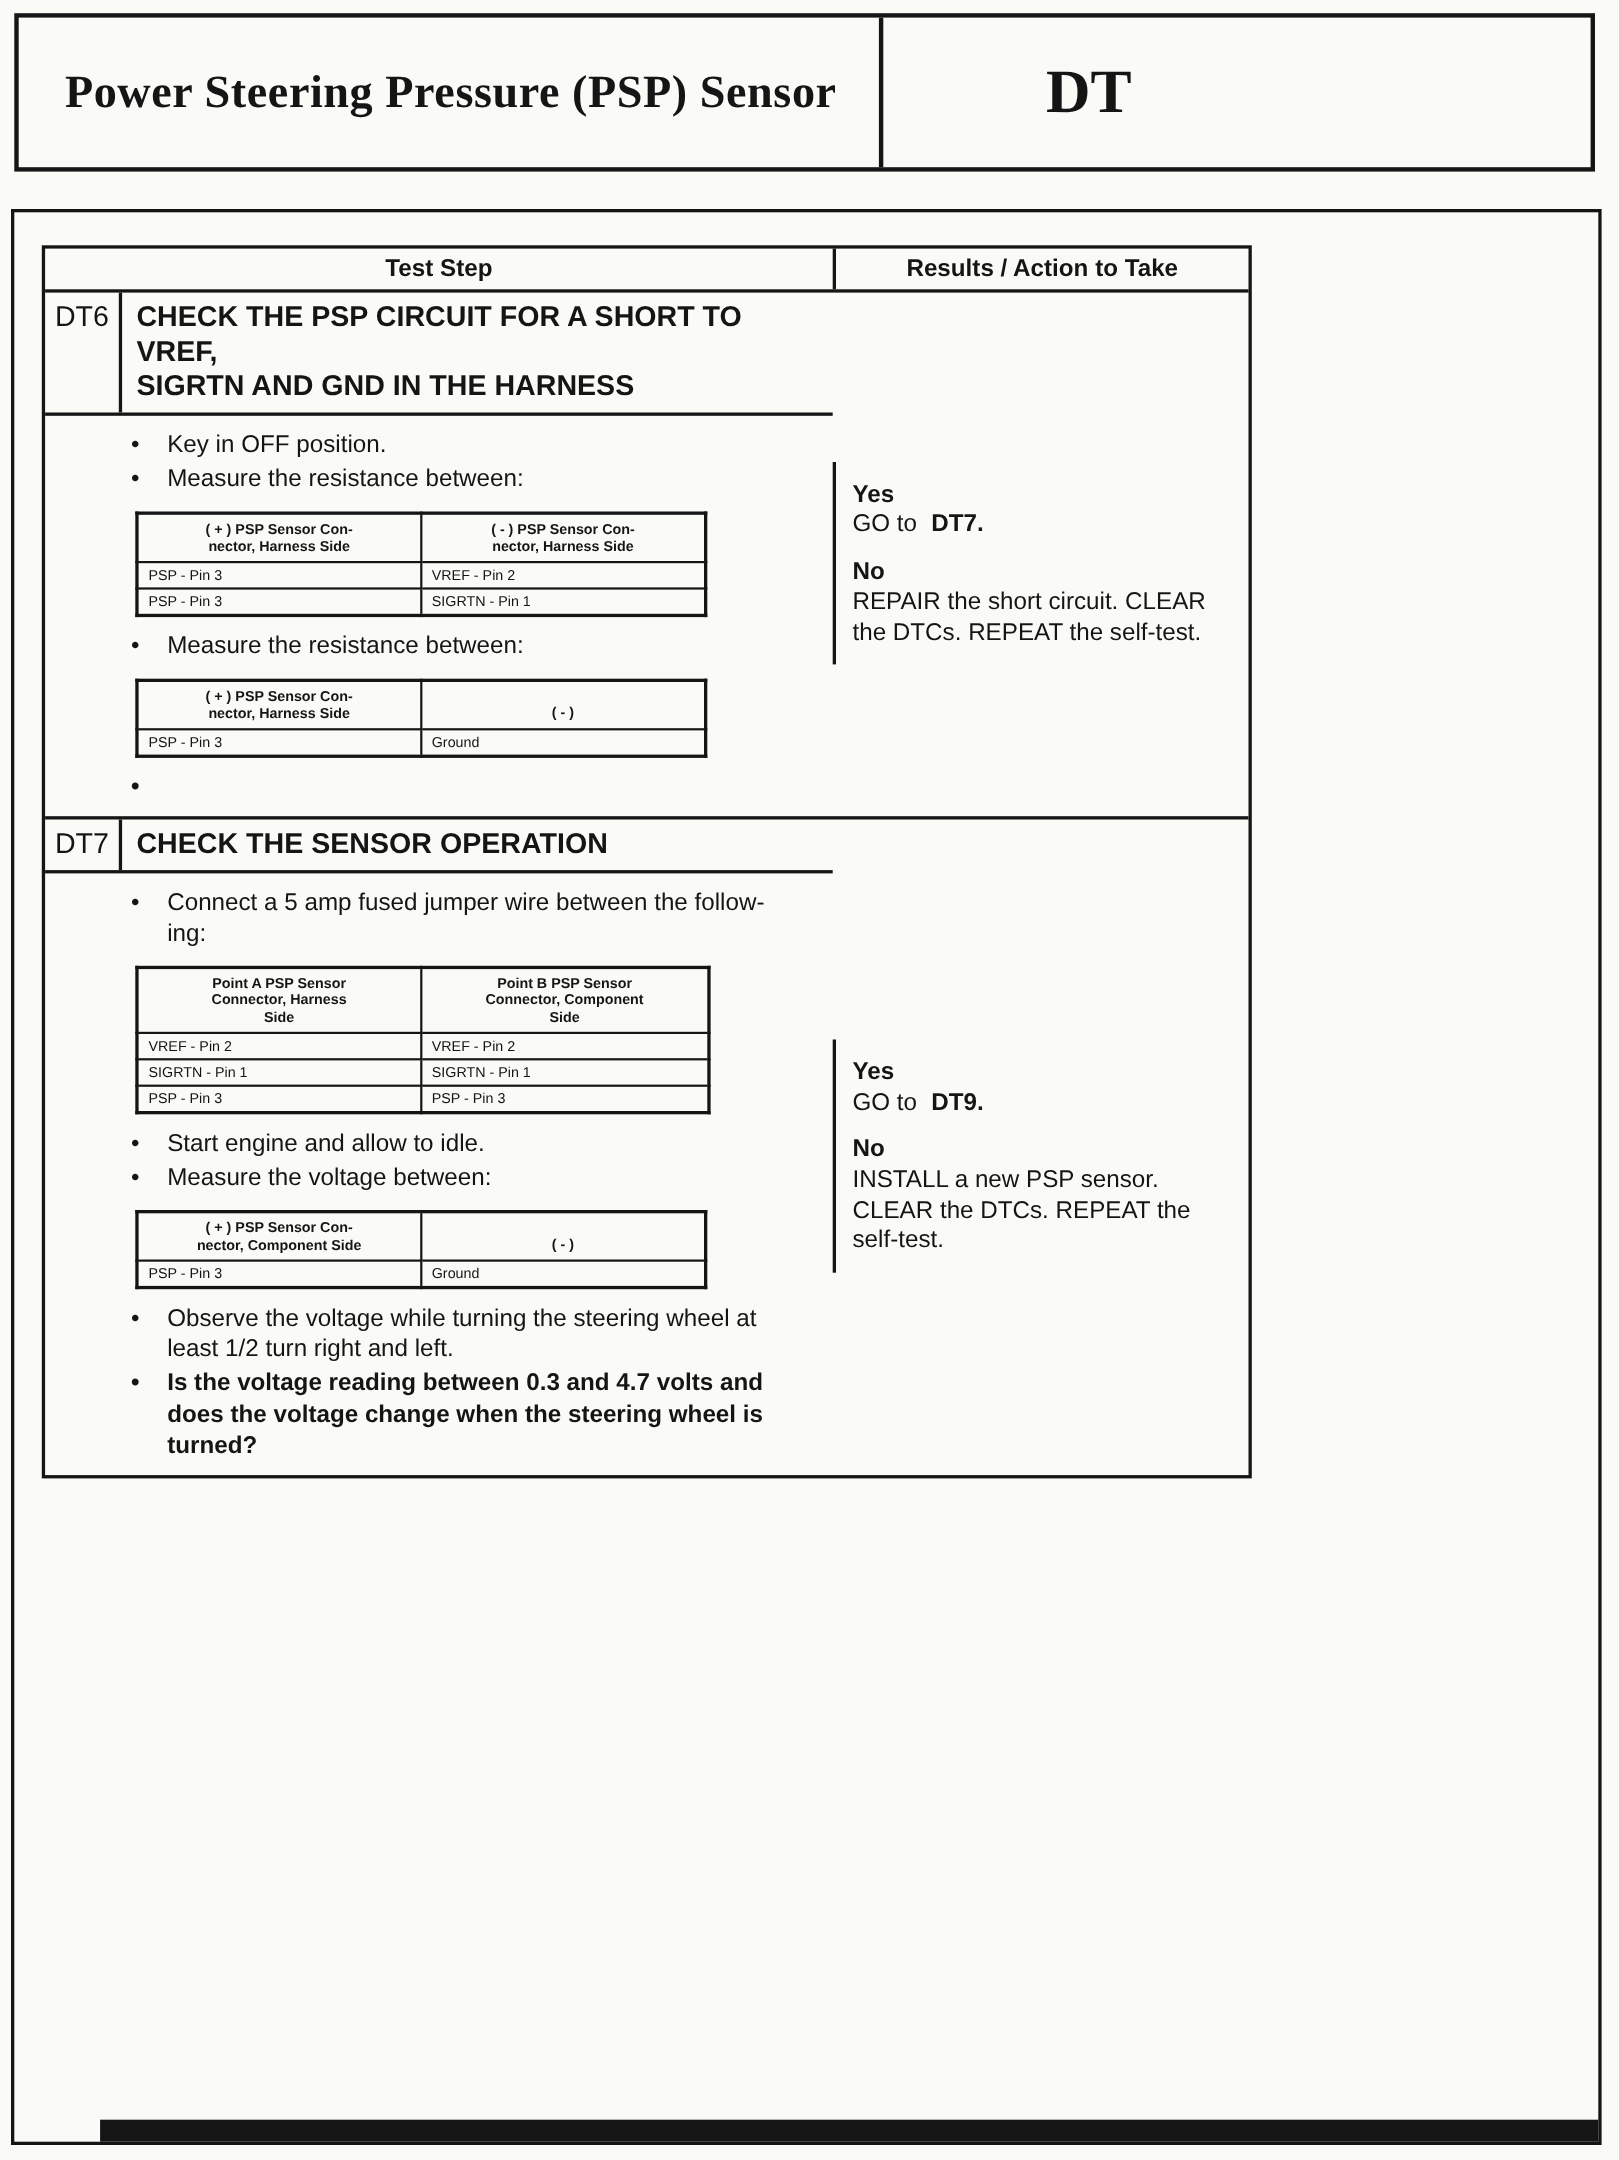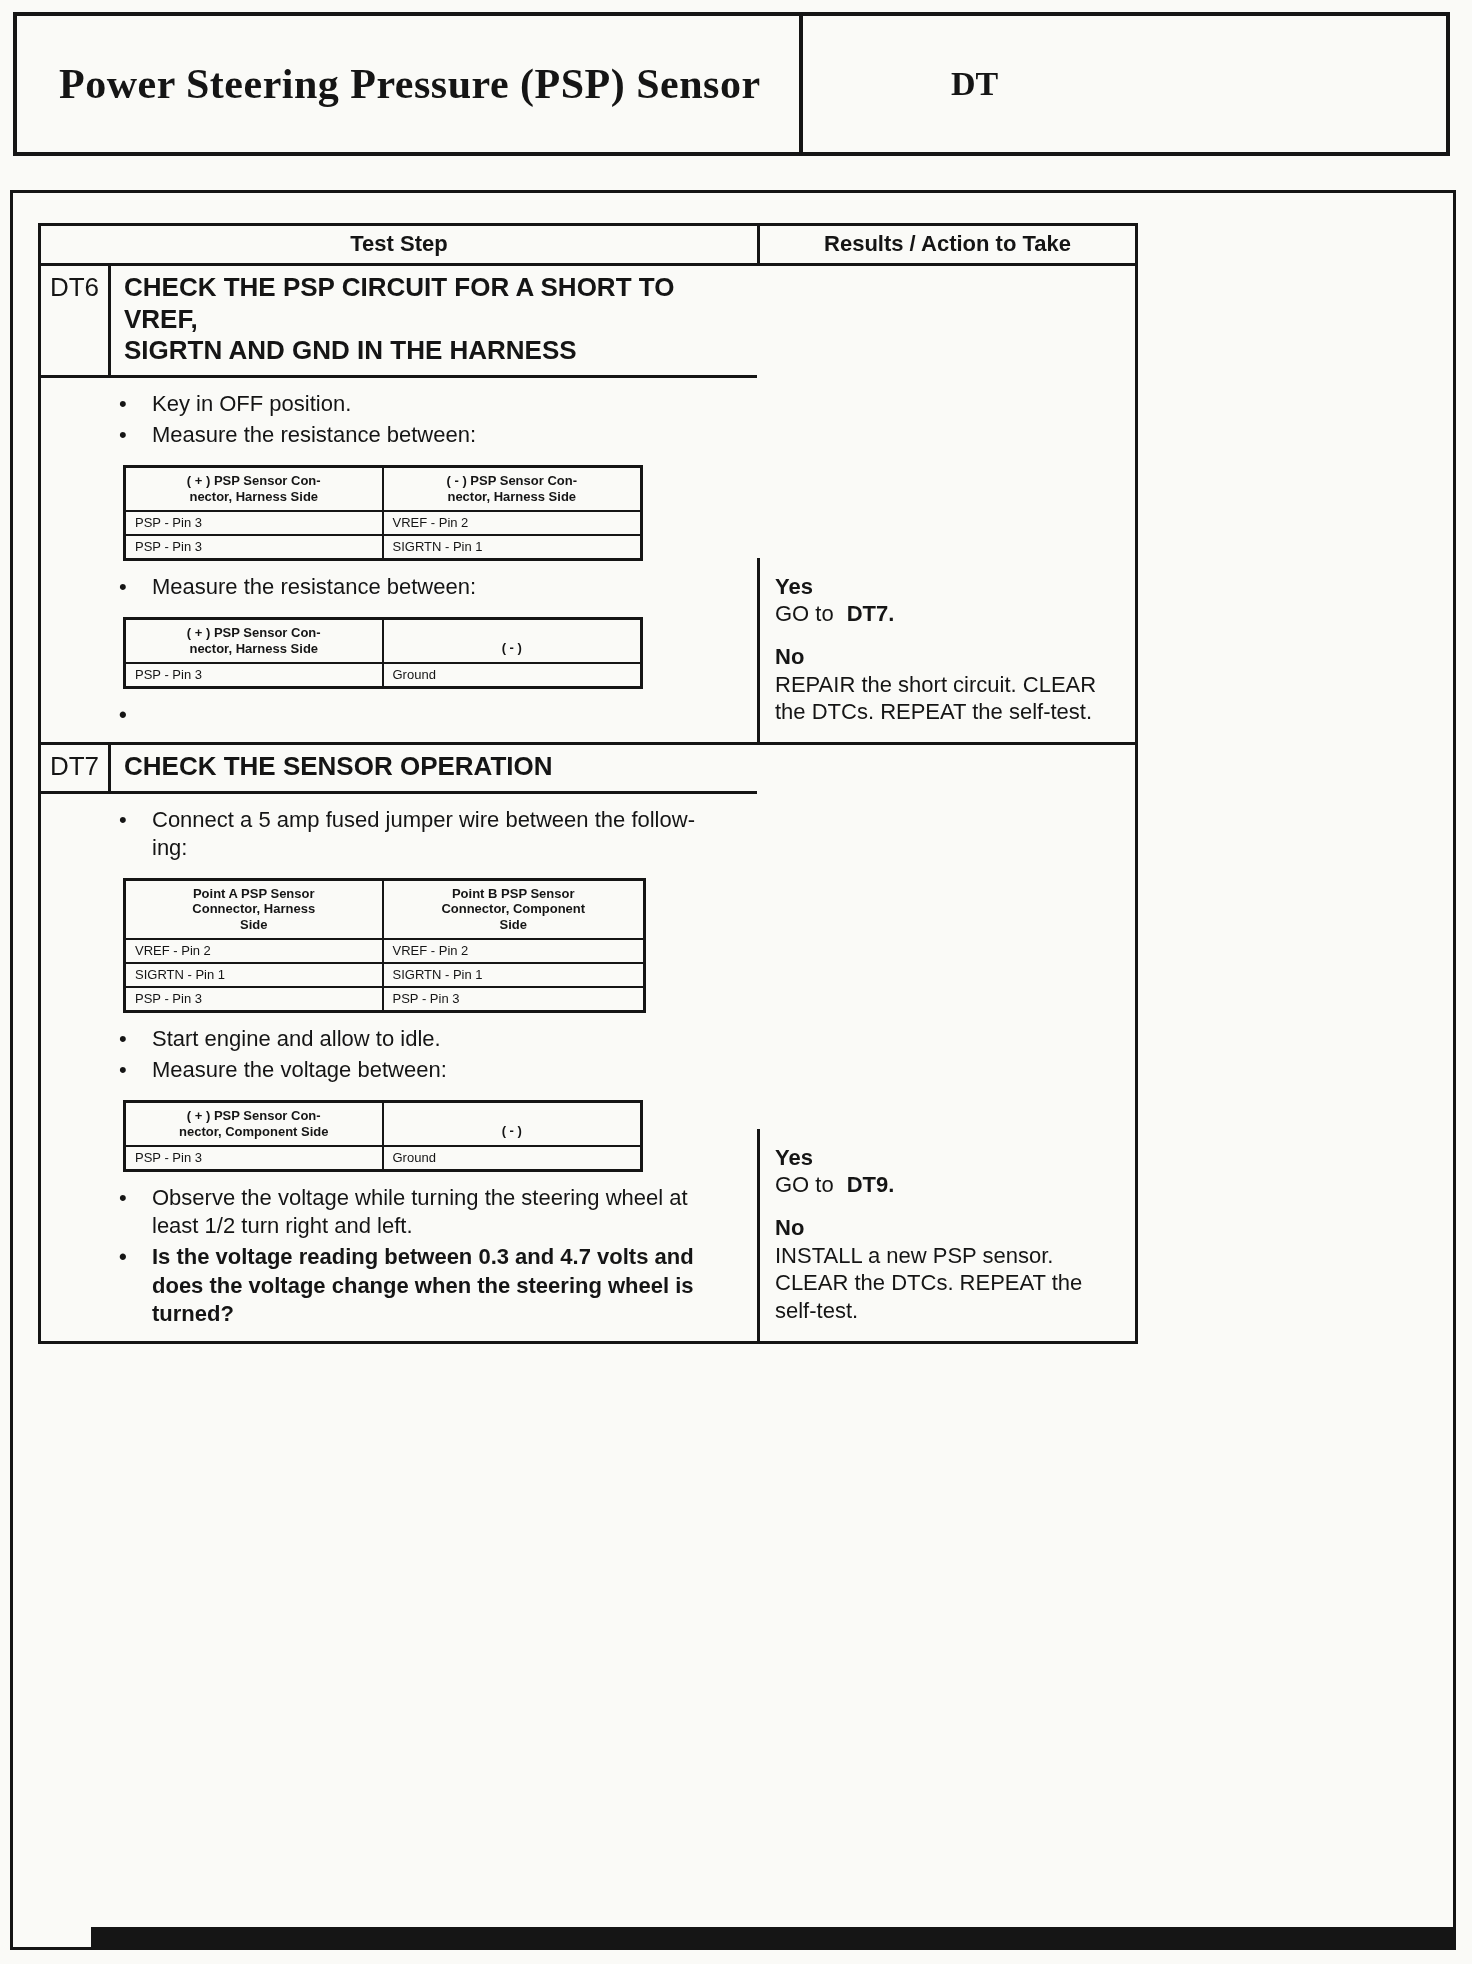--- a/index.html
+++ b/index.html
@@ -43,21 +43,21 @@
   }
   .header-code-cell {
     flex: 1;
     display: flex;
     align-items: center;
     padding-left: 148px;
   }
   .header-code {
     font-family: "Liberation Serif", serif;
     font-weight: bold;
-    font-size: 34px;
+    font-size: 56px;
   }
 
   
   .outer-box {
     position: absolute;
     left: 10px; top: 190px;
     width: 1446px; height: 1760px;
     border: 3px solid var(--ink);
   }
   .bottom-bar {
@@ -67,21 +67,21 @@
     background: var(--ink);
   }
 
   
   .test-table {
     position: absolute;
     left: 25px; top: 30px;
     width: 1100px;
     border: 3px solid var(--ink);
   }
-  .row { display: flex; align-items: flex-end; }
+  .row { display: flex; align-items: center; }
   .col-test { width: 716px; }
   .col-results {
     flex: 1;
     border-left: 3px solid var(--ink);
   }
   .thead-row { border-bottom: 3px solid var(--ink); }
   .th {
     font-weight: bold;
     font-size: 22px;
     text-align: center;

